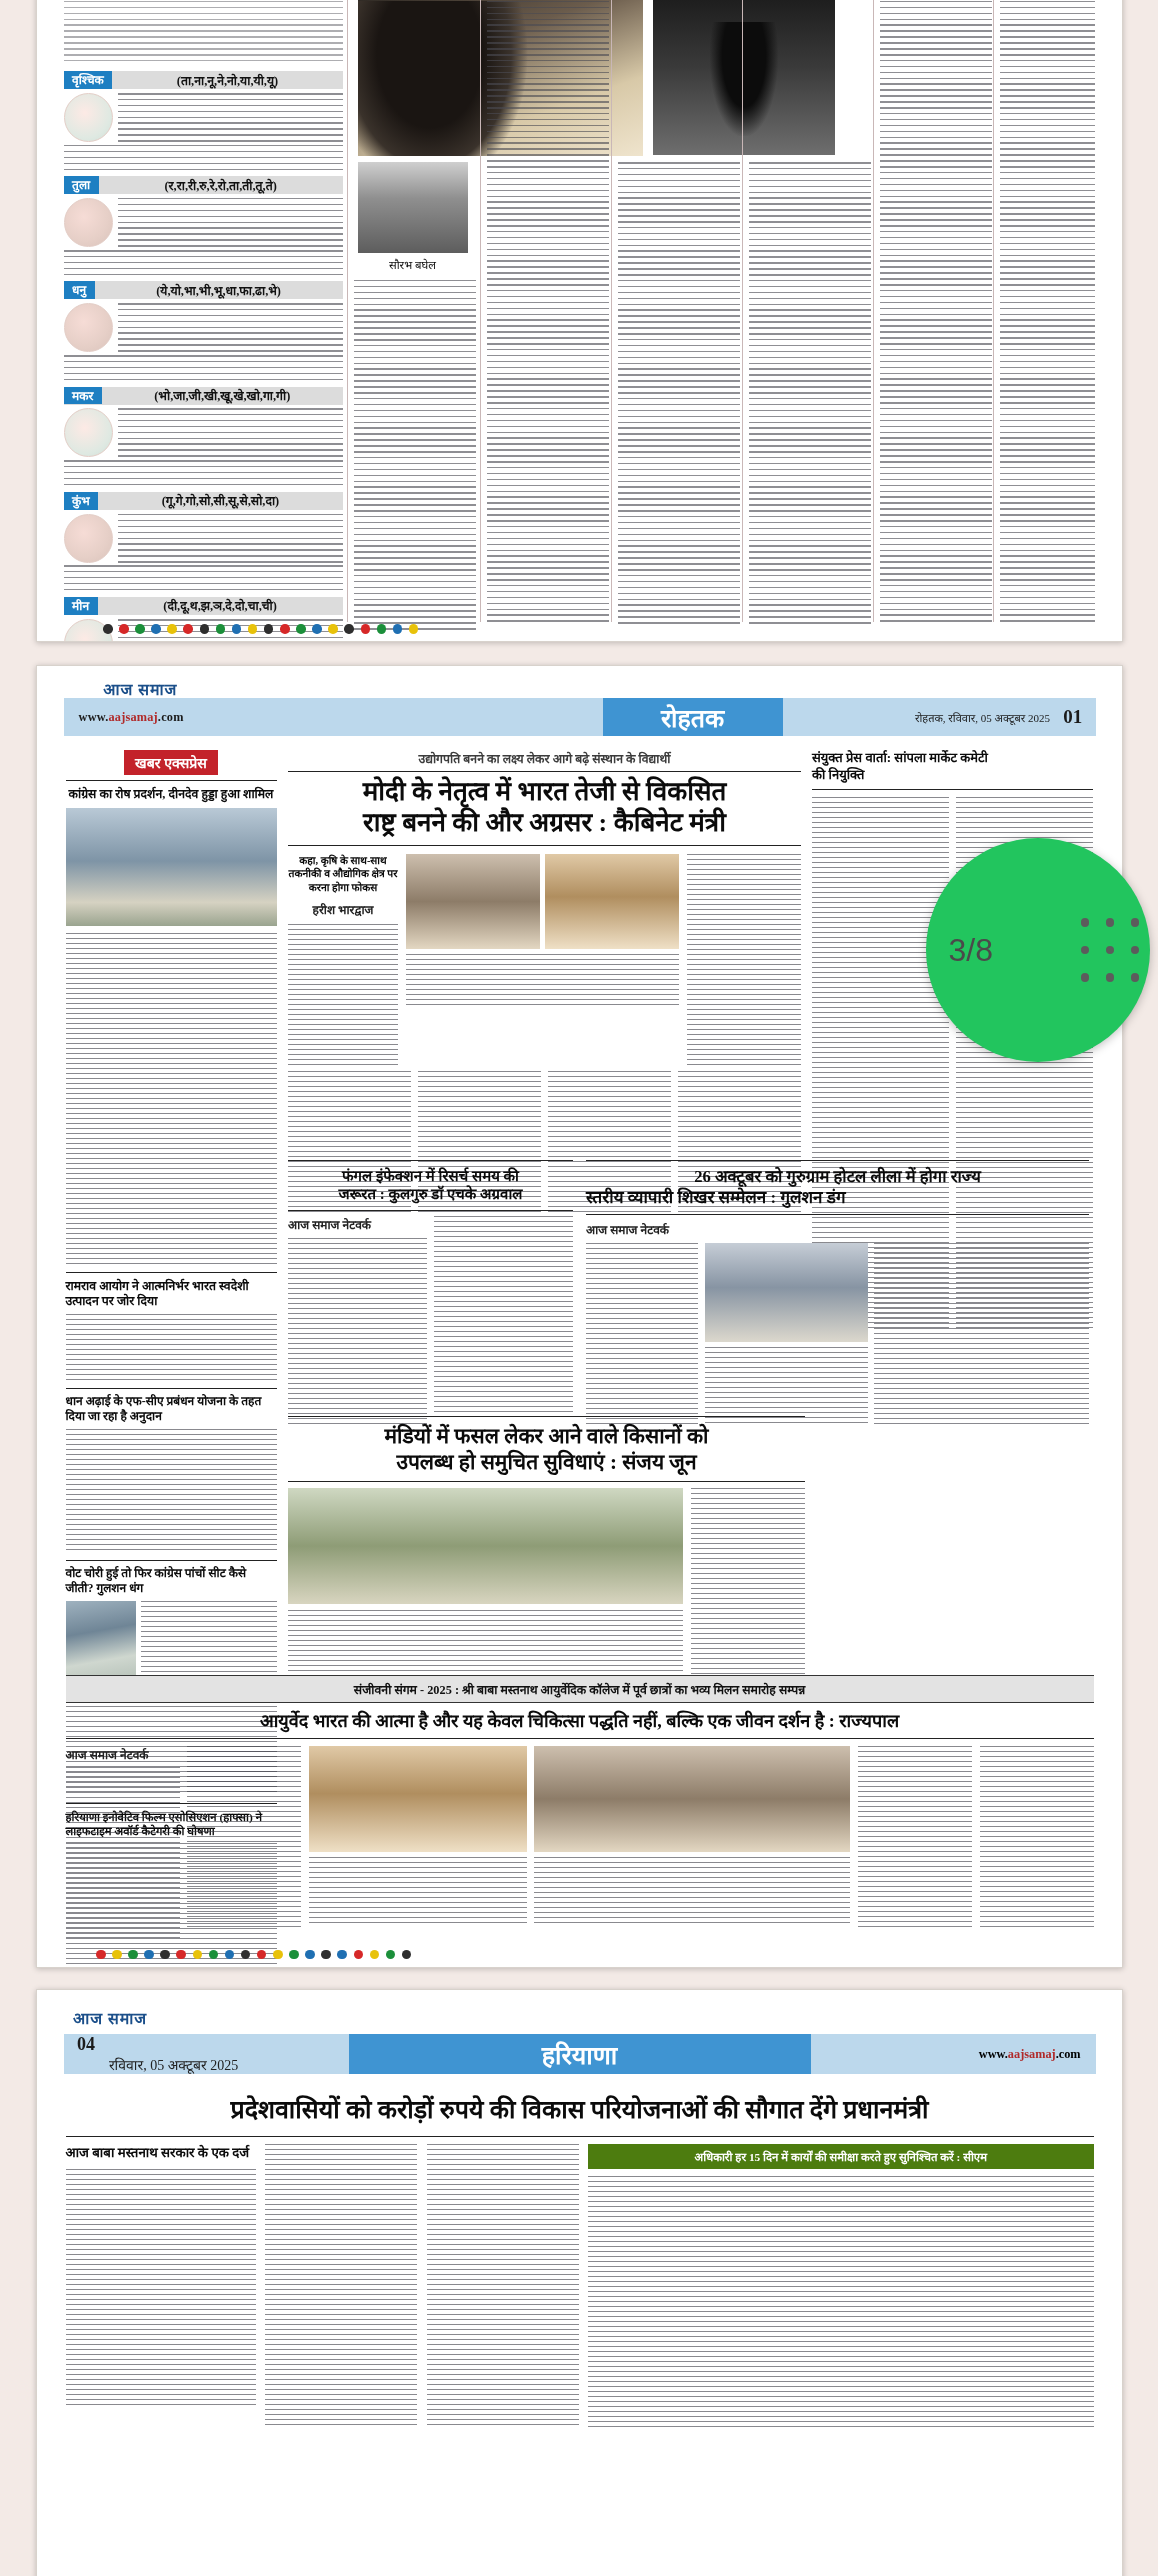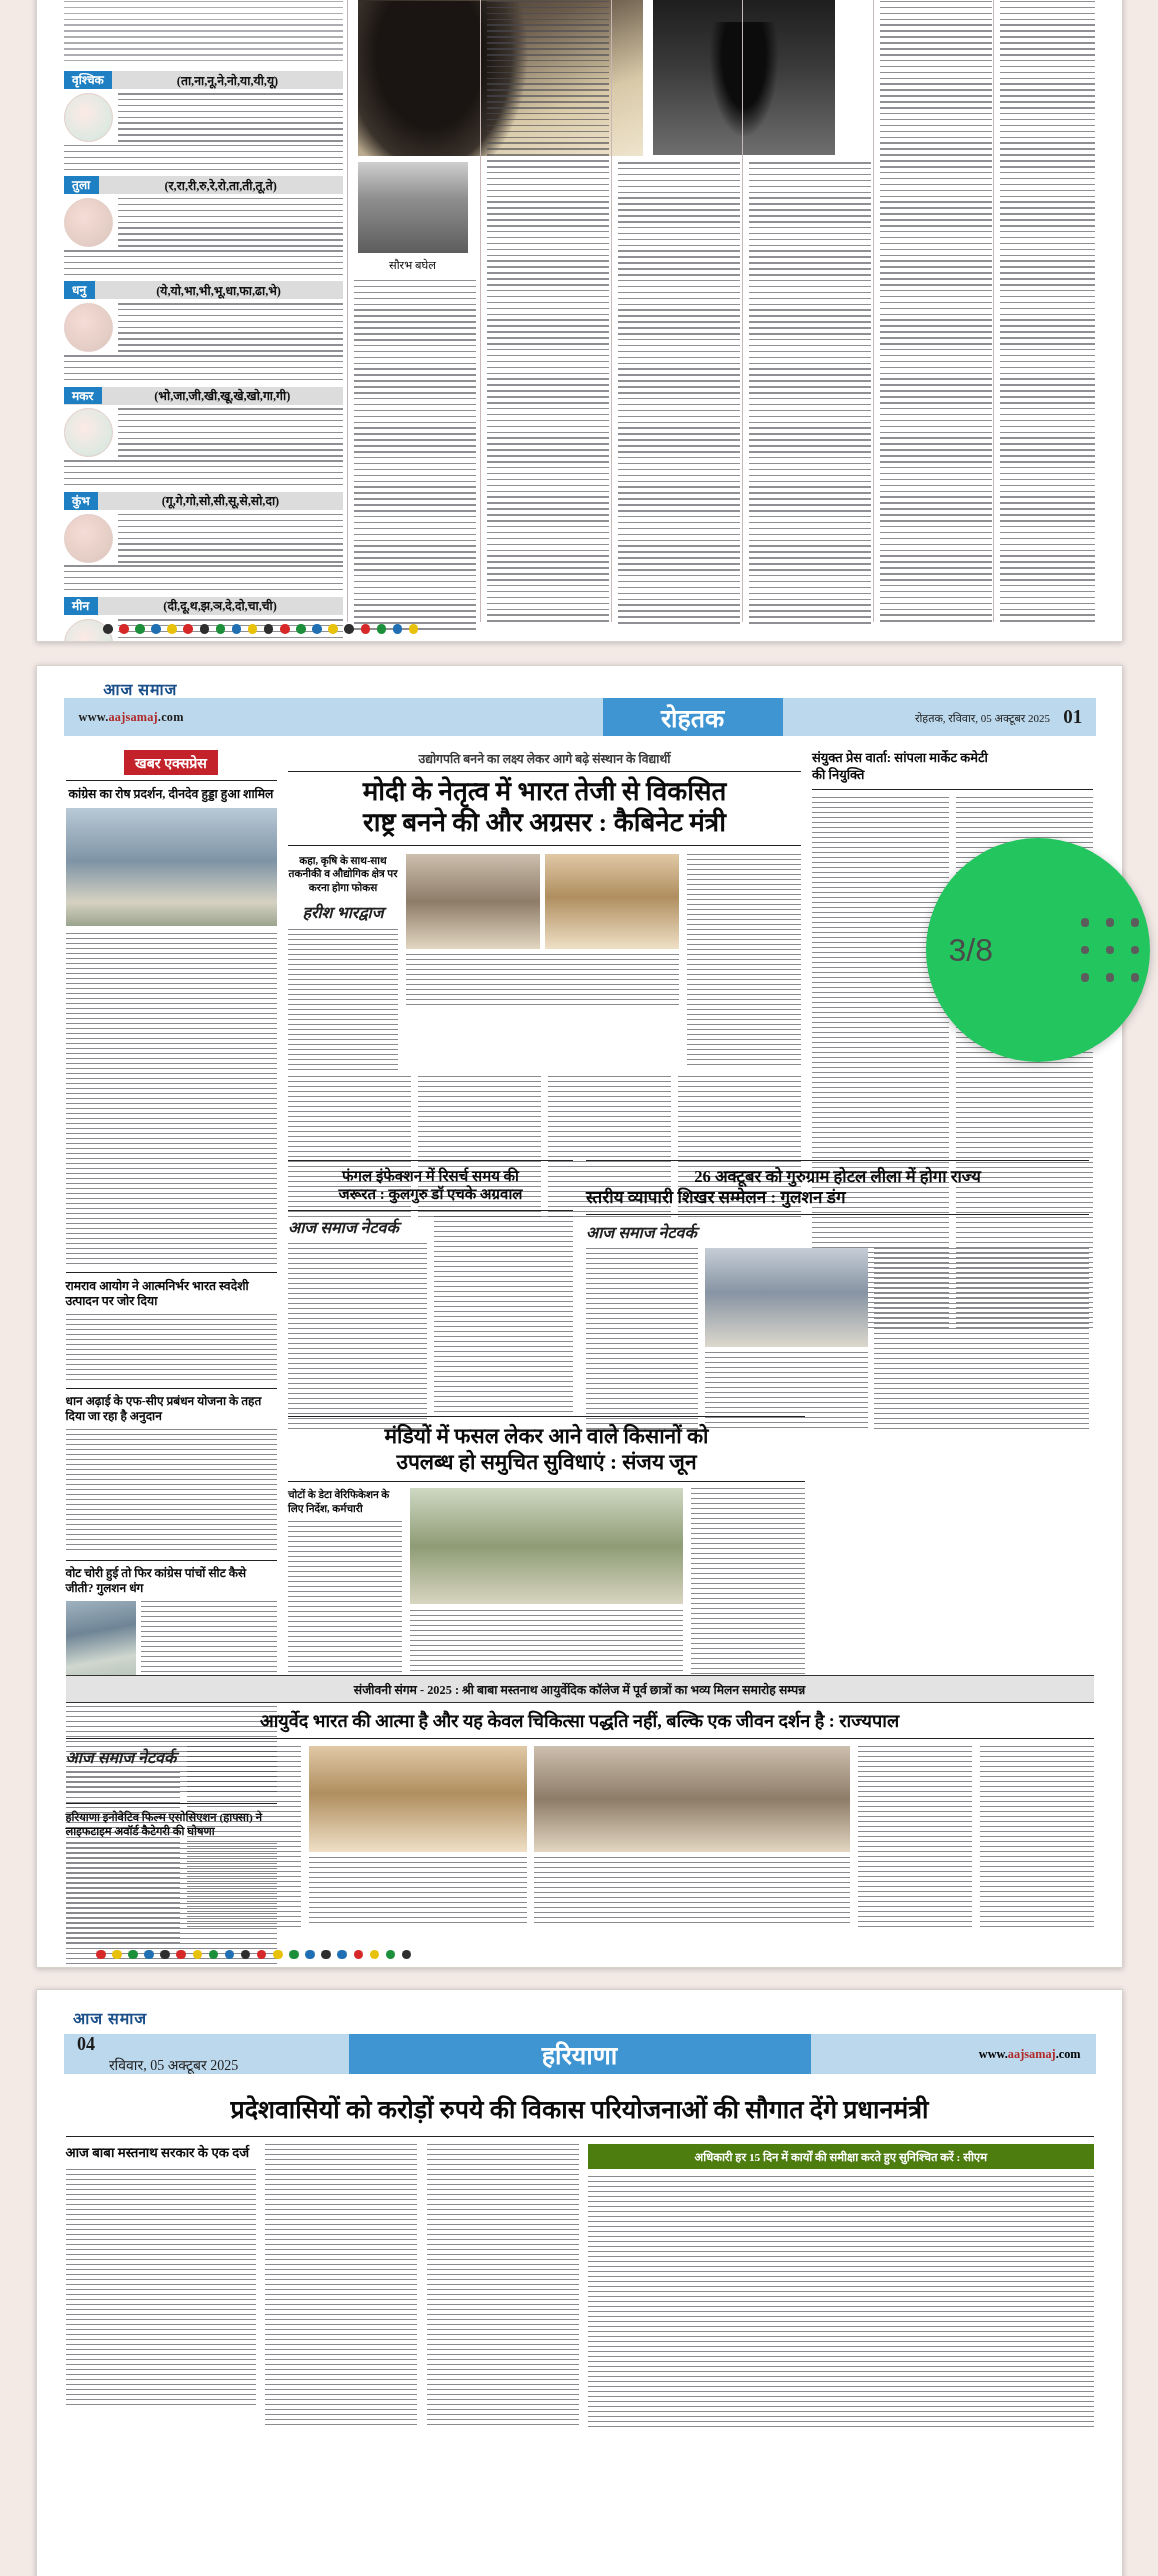--- a/index.html
+++ b/index.html
@@ -77,21 +77,21 @@
   .mast .right { width:313px; background:#bcd8ec; display:flex; align-items:center;
                  justify-content:flex-end; padding-right:13.3px; gap:13.3px;
                  font-size:11px; color:#1b1b1b; }
   .mast .right .pno { font-size:19px; font-weight:bold; }
   .mast .logo { position:absolute; left:5.7px; top:-23px; width:142px; height:28.5px;
                 display:flex; align-items:center; justify-content:center;
                 font-weight:bold; font-size:16px; color:#1b4f8a; letter-spacing:0.9px; }
 
   .hl { color:#0b0b0b; font-weight:bold; line-height:1.18; }
   .kicker { font-size:12.3px; font-weight:bold; color:#3c3c3c; text-align:center; }
-  .byline { font-size:16px; font-weight:bold; color:#222;font-style:italic; }
+  .byline { font-size:12px; font-weight:bold; color:#222; }
   .sectag { background:#c3222a; color:#fff; font-weight:bold; font-size:14.2px;
             padding:2.8px 11.4px; display:inline-block; }
 
   .photo { background:linear-gradient(170deg,#9fb2bf,#6f8596 40%,#cfd7cf 75%,#b9c4bb); }
   .photo.warm { background:linear-gradient(170deg,#d9c9ae,#a78f6d 45%,#e7dcc4); }
   .photo.crowd{ background:linear-gradient(180deg,#b9c9d6,#7e94a6 45%,#d6d2c2 80%,#9aa48f); }
   .photo.hall { background:linear-gradient(180deg,#cdbfae,#8d7c68 50%,#e3d7c2); }
   .photo.green{ background:linear-gradient(180deg,#cfd8c2,#8e9c76 50%,#d8d5c0); }
   .photo.stage{ background:linear-gradient(180deg,#e0c9a6,#b08e5f 45%,#efe0c6); }
   .photo.grp  { background:linear-gradient(180deg,#c6cdd6,#8794a3 45%,#dcd8cd); }
@@ -372,24 +372,20 @@
         <div class="lines dense" style="flex:1;height:185px;"></div>
       </div>
     </div>
 
     <div style="position:absolute;left:251px;top:750px;width:517px;">
       <div class="rule" style="margin:0 0 5.7px;"></div>
       <div class="hl" style="font-size:21px;text-align:center;line-height:1.25;">मंडियों में फसल लेकर आने वाले किसानों को</div>
       <div class="hl" style="font-size:21px;text-align:center;line-height:1.25;margin-bottom:5.7px;">उपलब्ध हो समुचित सुविधाएं : संजय जून</div>
       <div class="rule" style="margin:3.8px 0 6.6px;"></div>
       <div style="display:flex;gap:7.6px;">
-        <div style="width:114px;">
-          <div class="hl" style="font-size:10.4px;line-height:1.3;">चोटों के डेटा वेरिफिकेशन के लिए निर्देश, कर्मचारी</div>
-          <div class="lines dense" style="height:171px;margin-top:5.7px;"></div>
-        </div>
         <div style="flex:1;">
           <div class="photo green" style="height:116px;"></div>
           <div class="lines dense" style="height:70px;margin-top:5.7px;"></div>
         </div>
         <div class="lines dense" style="width:114px;height:196px;"></div>
       </div>
     </div>
 
 
     <div style="position:absolute;left:28.5px;top:1009px;width:1028px;">

